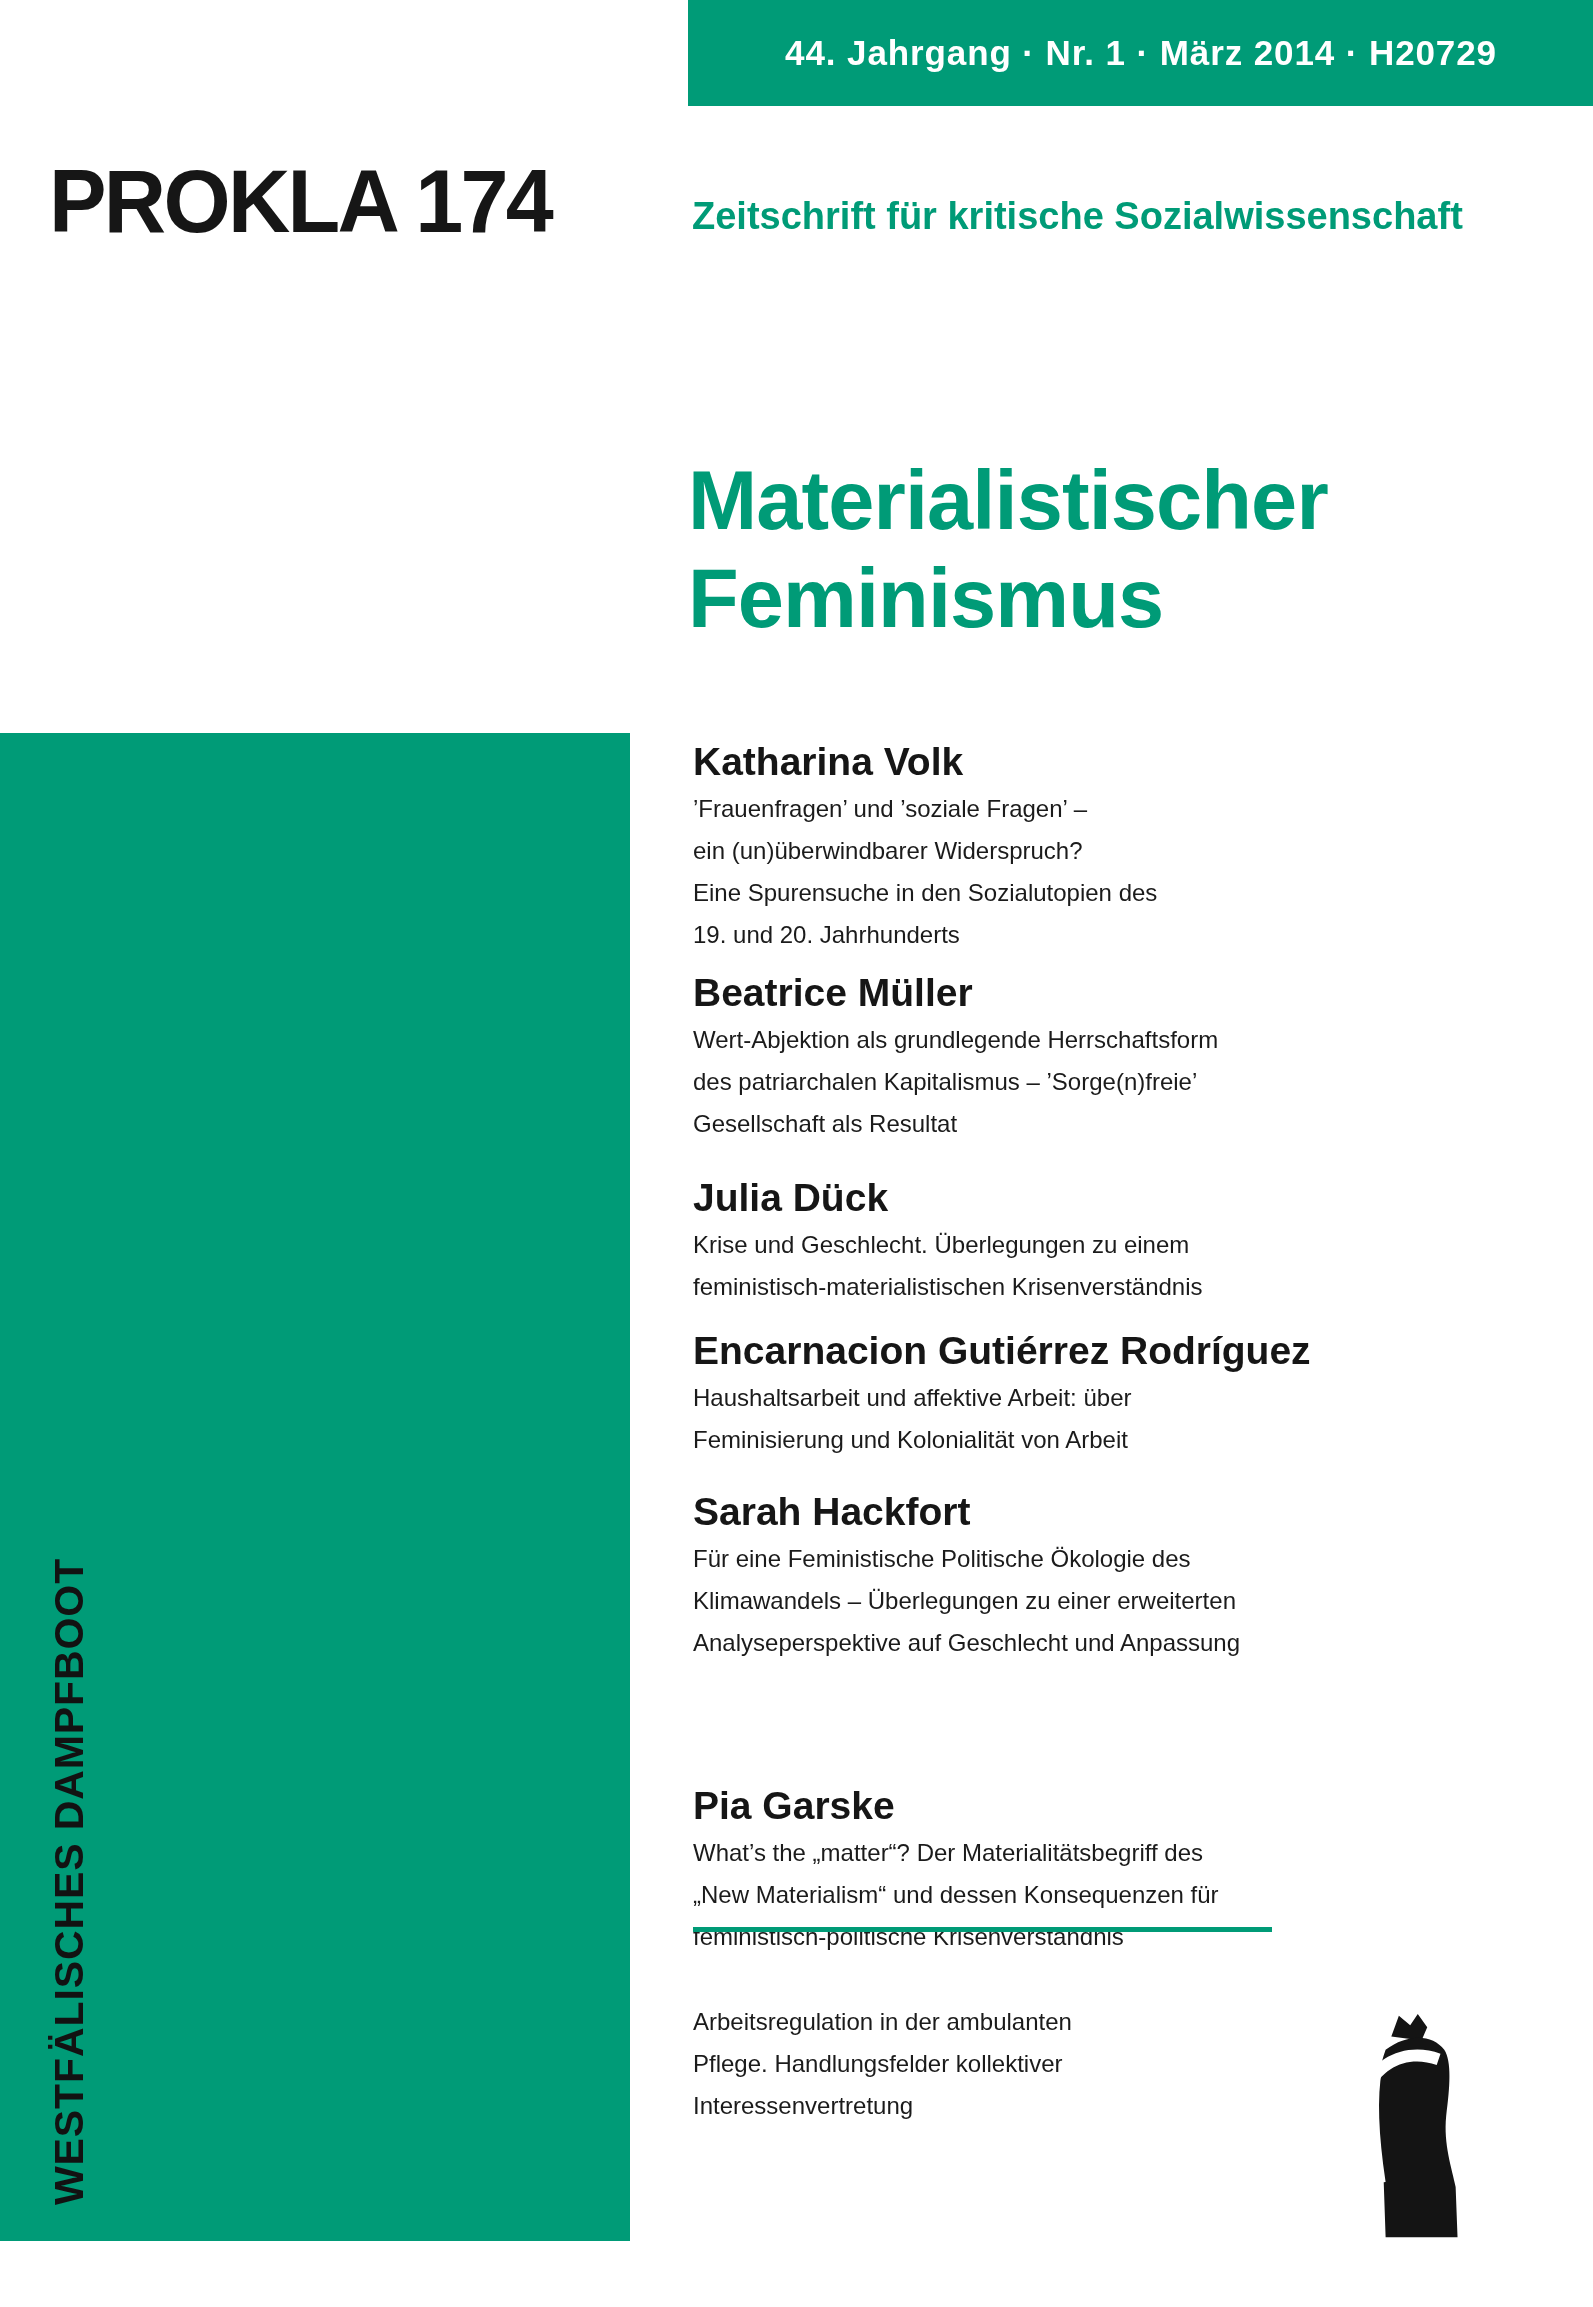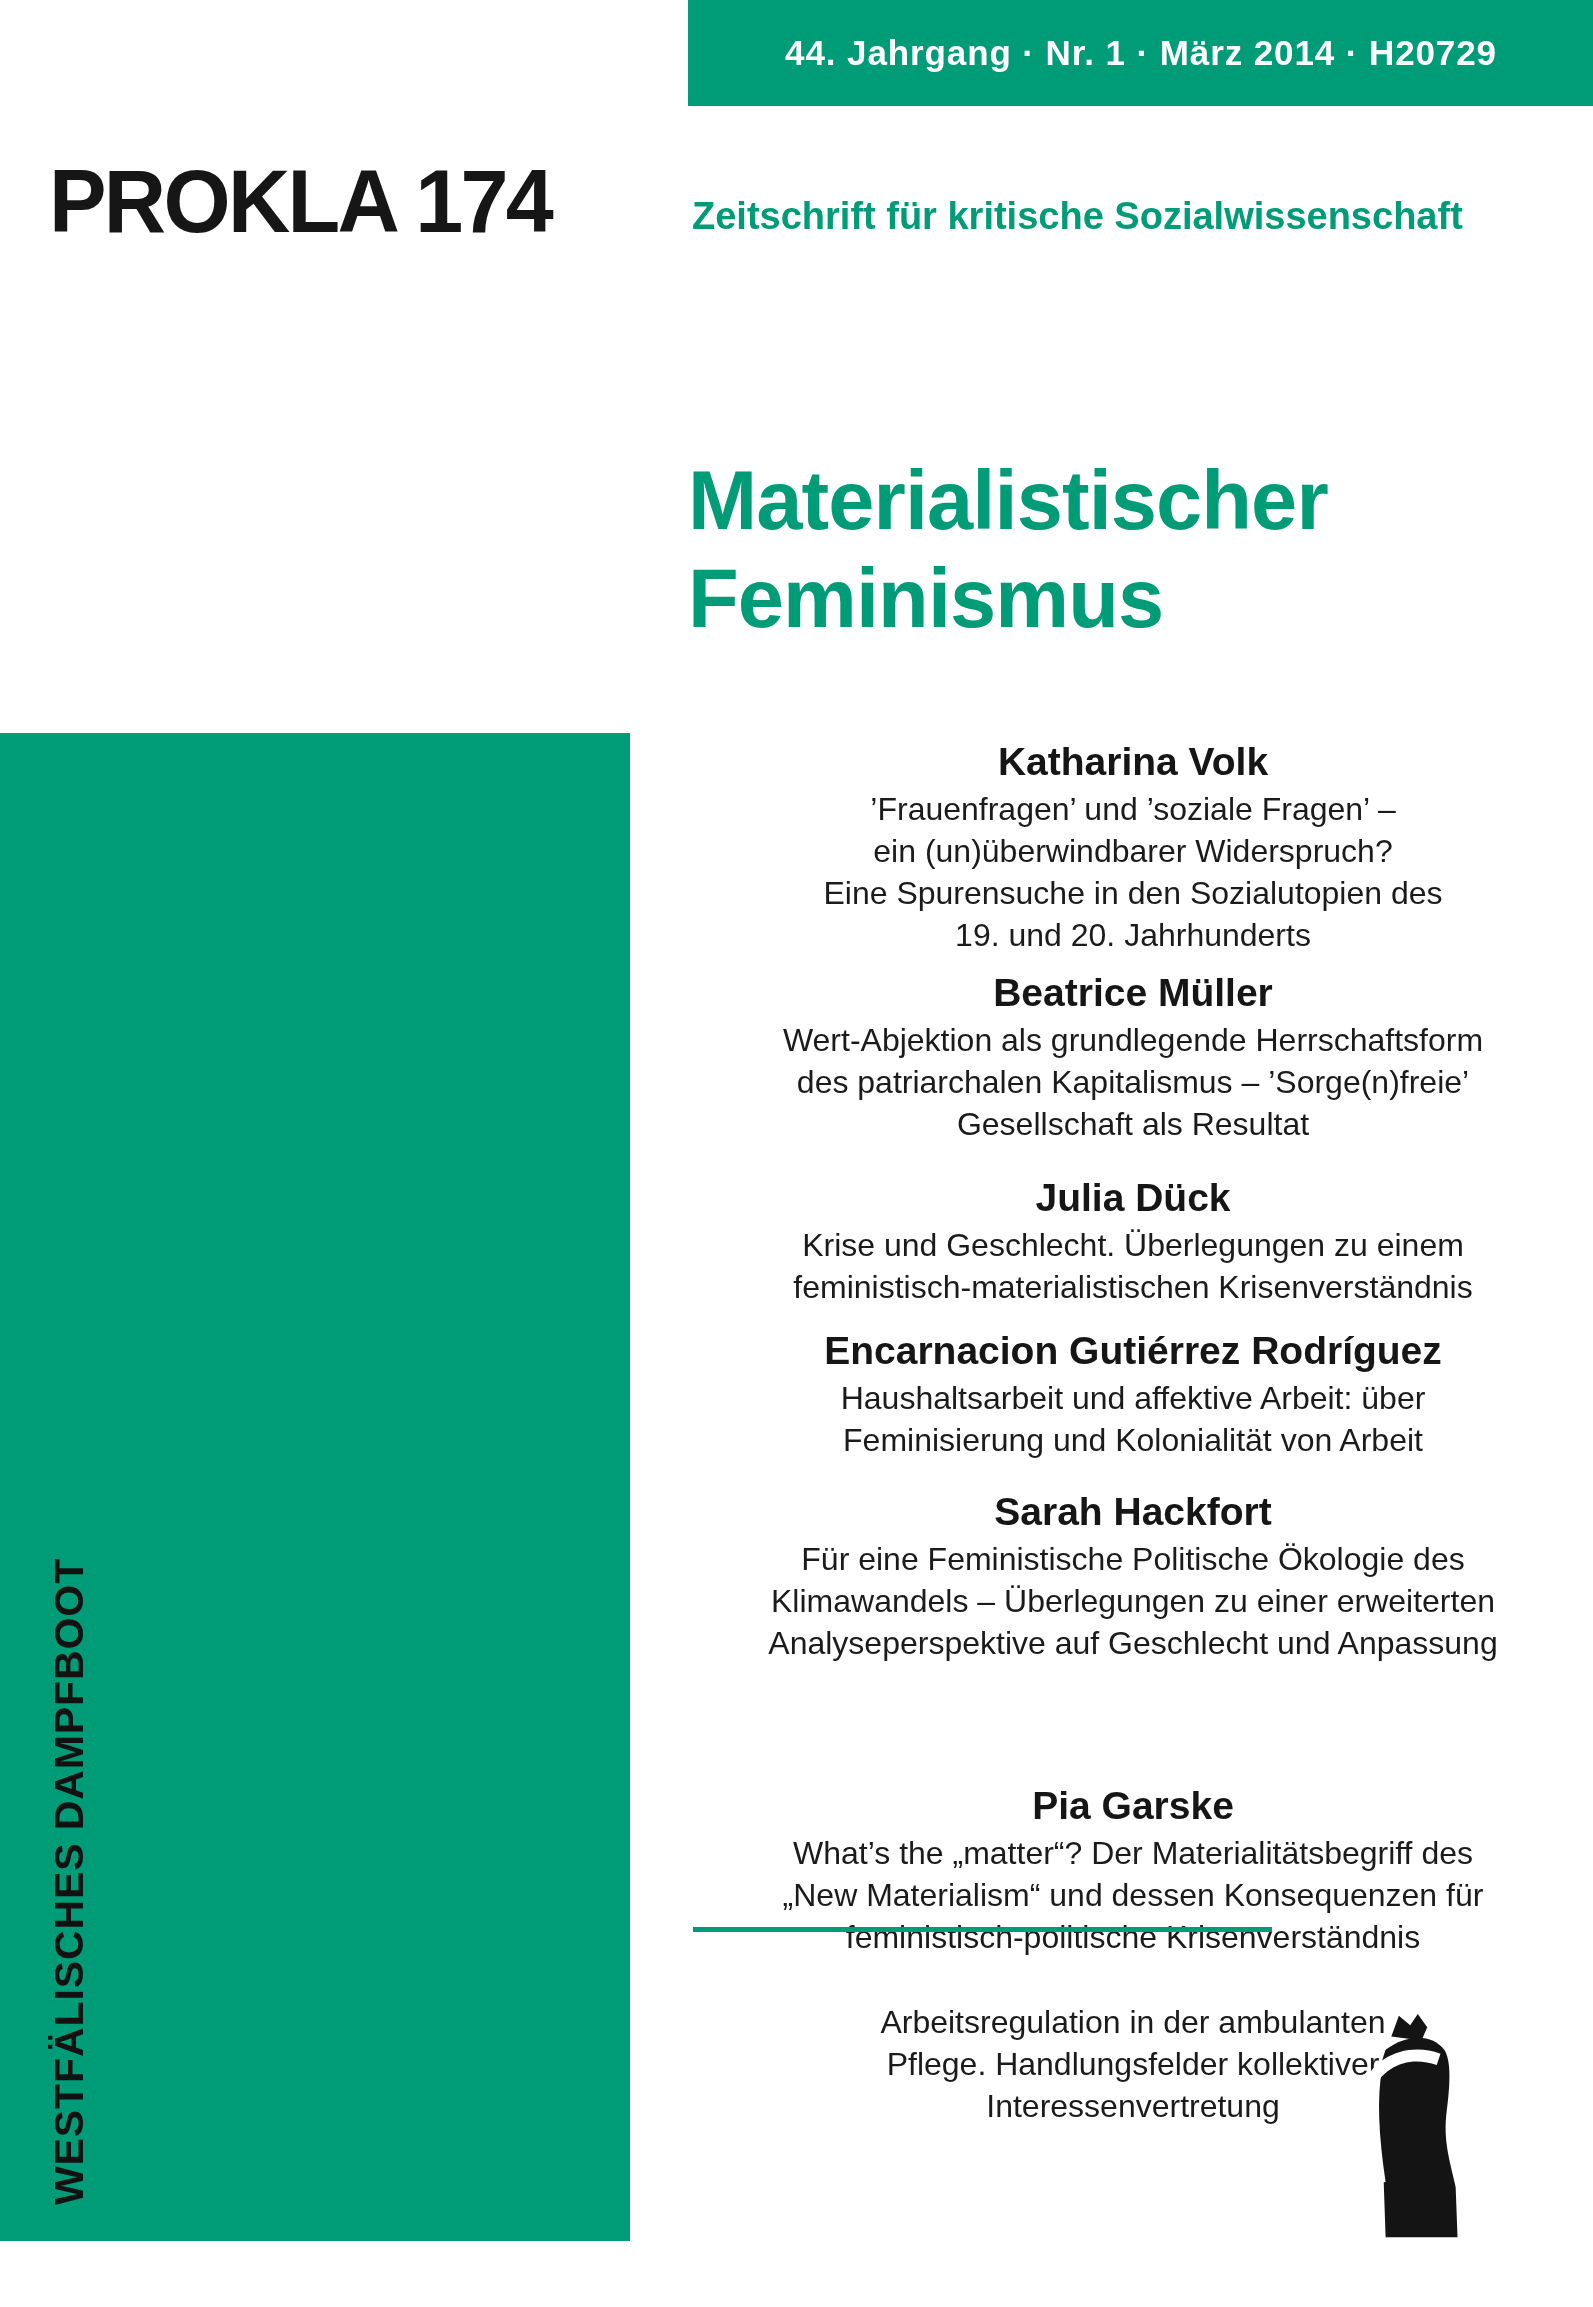--- a/index.html
+++ b/index.html
@@ -49,23 +49,23 @@
     background:var(--green);
   }
   .publisher-vertical{
     position:absolute;left:47px;top:2205px;
     transform:rotate(-90deg);transform-origin:left top;
     font-size:41px;font-weight:700;color:#121212;letter-spacing:0.9px;
     white-space:nowrap;line-height:45px;
   }
 
   
-  .article{position:absolute;left:693px;width:880px;text-align:center;}
+  .article{position:absolute;left:693px;width:880px;}
   .article .author{font-size:39px;font-weight:700;color:#161616;margin-bottom:4.7px;line-height:43px;white-space:nowrap;}
-  .article .line{font-size:32px;font-weight:400;color:#1b1b1b;line-height:42px;white-space:nowrap;}
+  .article .line{font-size:24px;font-weight:400;color:#1b1b1b;line-height:42px;white-space:nowrap;}
 
   .a0{top:740px;} .a1{top:971px;} .a2{top:1176px;}
   .a3{top:1329px;} .a4{top:1490px;} .a5{top:1784px;}
 
   .divider{
     position:absolute;left:693px;top:1927px;width:579px;height:4.7px;
     background:var(--green);
   }
   .a6{top:2001px;}
 

